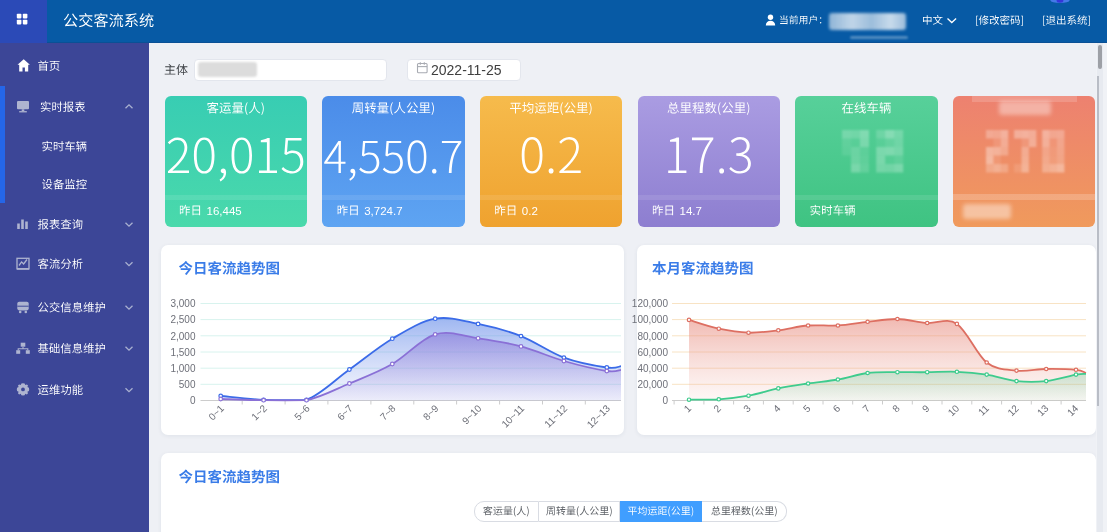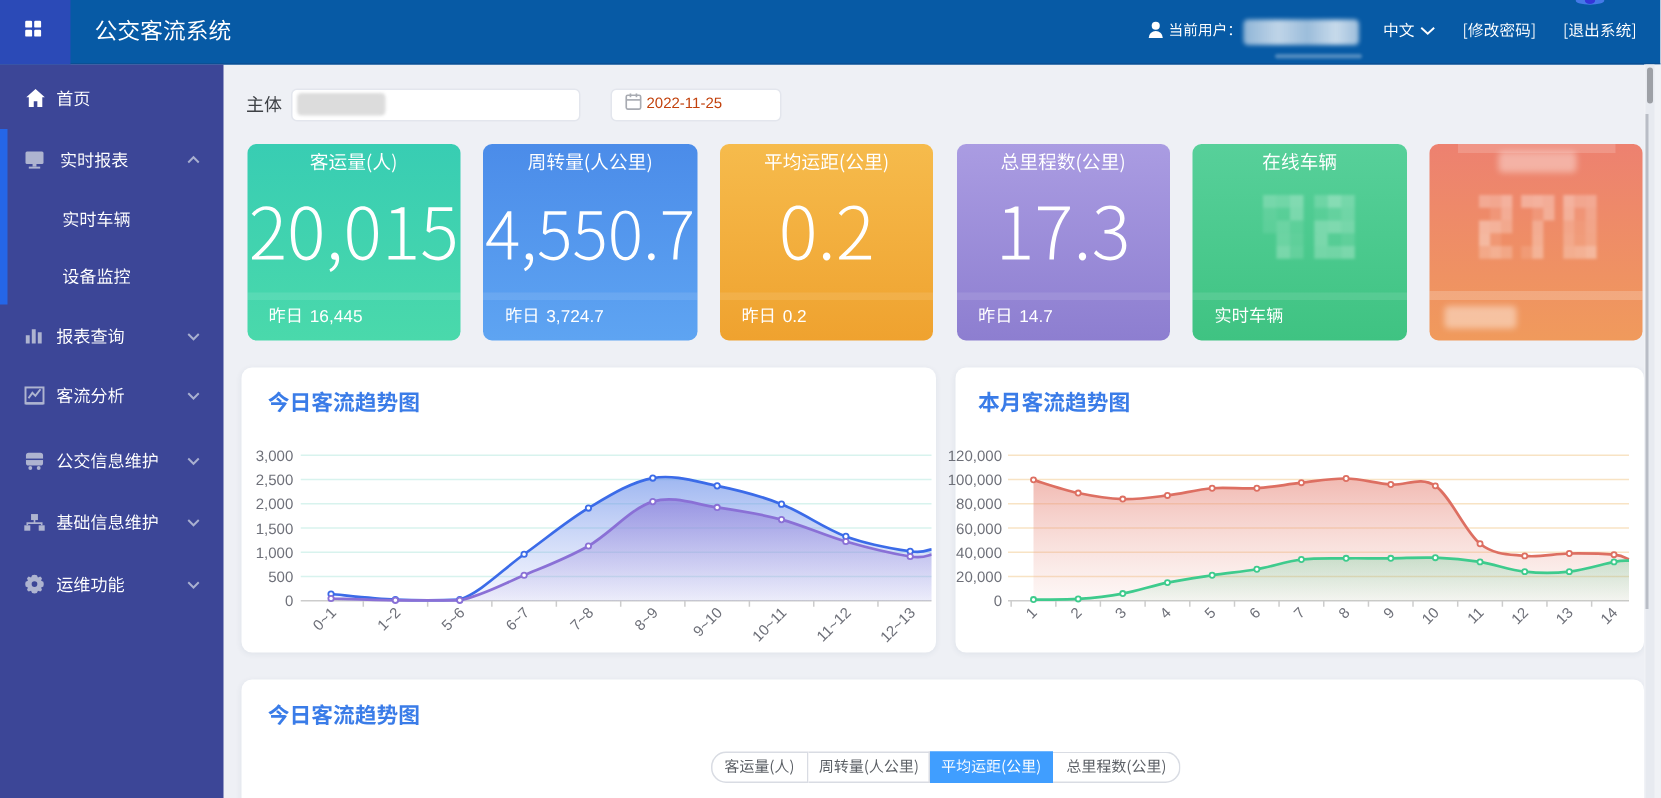--- a/index.html
+++ b/index.html
@@ -7,21 +7,21 @@
 </style></head><body>
 <div style="position:absolute;left:0;top:0;width:1107px;height:43px;background:#075aa5;border-bottom:1px solid #0a5095"></div>
 <div style="position:absolute;left:0;top:0;width:47px;height:43px;background:#2b4ab7"></div>
 <div style="position:absolute;left:829px;top:12.5px;width:77px;height:17.5px;background:linear-gradient(90deg,rgba(255,255,255,.55),rgba(255,255,255,.75) 30%,rgba(255,255,255,.6) 55%,rgba(255,255,255,.78) 80%,rgba(255,255,255,.6));border-radius:3px;filter:blur(1.5px)"></div>
 <div style="position:absolute;left:850px;top:35.5px;width:58px;height:3px;background:rgba(255,255,255,.3);border-radius:2px;filter:blur(1px)"></div>
 <div style="position:absolute;left:0;top:43px;width:149px;height:489px;background:#3c4697"></div>
 <div style="position:absolute;left:0;top:86px;width:5px;height:117px;background:#2566e8"></div>
 <div style="position:absolute;left:193.5px;top:58.5px;width:193.5px;height:22px;background:#fff;border:1px solid #e3e6ed;border-radius:4px"></div>
 <div style="position:absolute;left:198px;top:62px;width:59px;height:15px;background:#dcdcdc;border-radius:3px;filter:blur(1.2px)"></div>
 <div style="position:absolute;left:407px;top:58.5px;width:114px;height:22px;background:#fff;border:1px solid #e3e6ed;border-radius:4px"></div>
-<div style="position:absolute;left:431px;top:58.5px;height:22px;line-height:22px;font-size:10px;color:#c2410c">2022-11-25</div>
+<div style="position:absolute;left:431px;top:58.5px;height:22px;line-height:22px;font-size:14px;color:#404040">2022-11-25</div>
 <div class="card" style="left:164.5px;background:linear-gradient(180deg,#38cdb3,#4ad9ab)"></div>
 <div style="position:absolute;left:164.5px;top:194.5px;width:142.5px;height:5.5px;background:rgba(255,255,255,.10)"></div>
 <div class="card" style="left:322.2px;background:linear-gradient(180deg,#4b8ce9,#5ea4f2)"></div>
 <div style="position:absolute;left:322.2px;top:194.5px;width:142.5px;height:5.5px;background:rgba(255,255,255,.10)"></div>
 <div class="card" style="left:479.8px;background:linear-gradient(180deg,#f6bb4c,#efa22f)"></div>
 <div style="position:absolute;left:479.8px;top:194.5px;width:142.5px;height:5.5px;background:rgba(255,255,255,.10)"></div>
 <div class="card" style="left:637.5px;background:linear-gradient(180deg,#aa9ce2,#8d7ed0)"></div>
 <div style="position:absolute;left:637.5px;top:194.5px;width:142.5px;height:5.5px;background:rgba(255,255,255,.10)"></div>
 <div class="card" style="left:795.1px;background:linear-gradient(180deg,#57d09a,#3fc382)"></div>
 <div style="position:absolute;left:795.1px;top:194.5px;width:142.5px;height:5.5px;background:rgba(255,255,255,.10)"></div>

